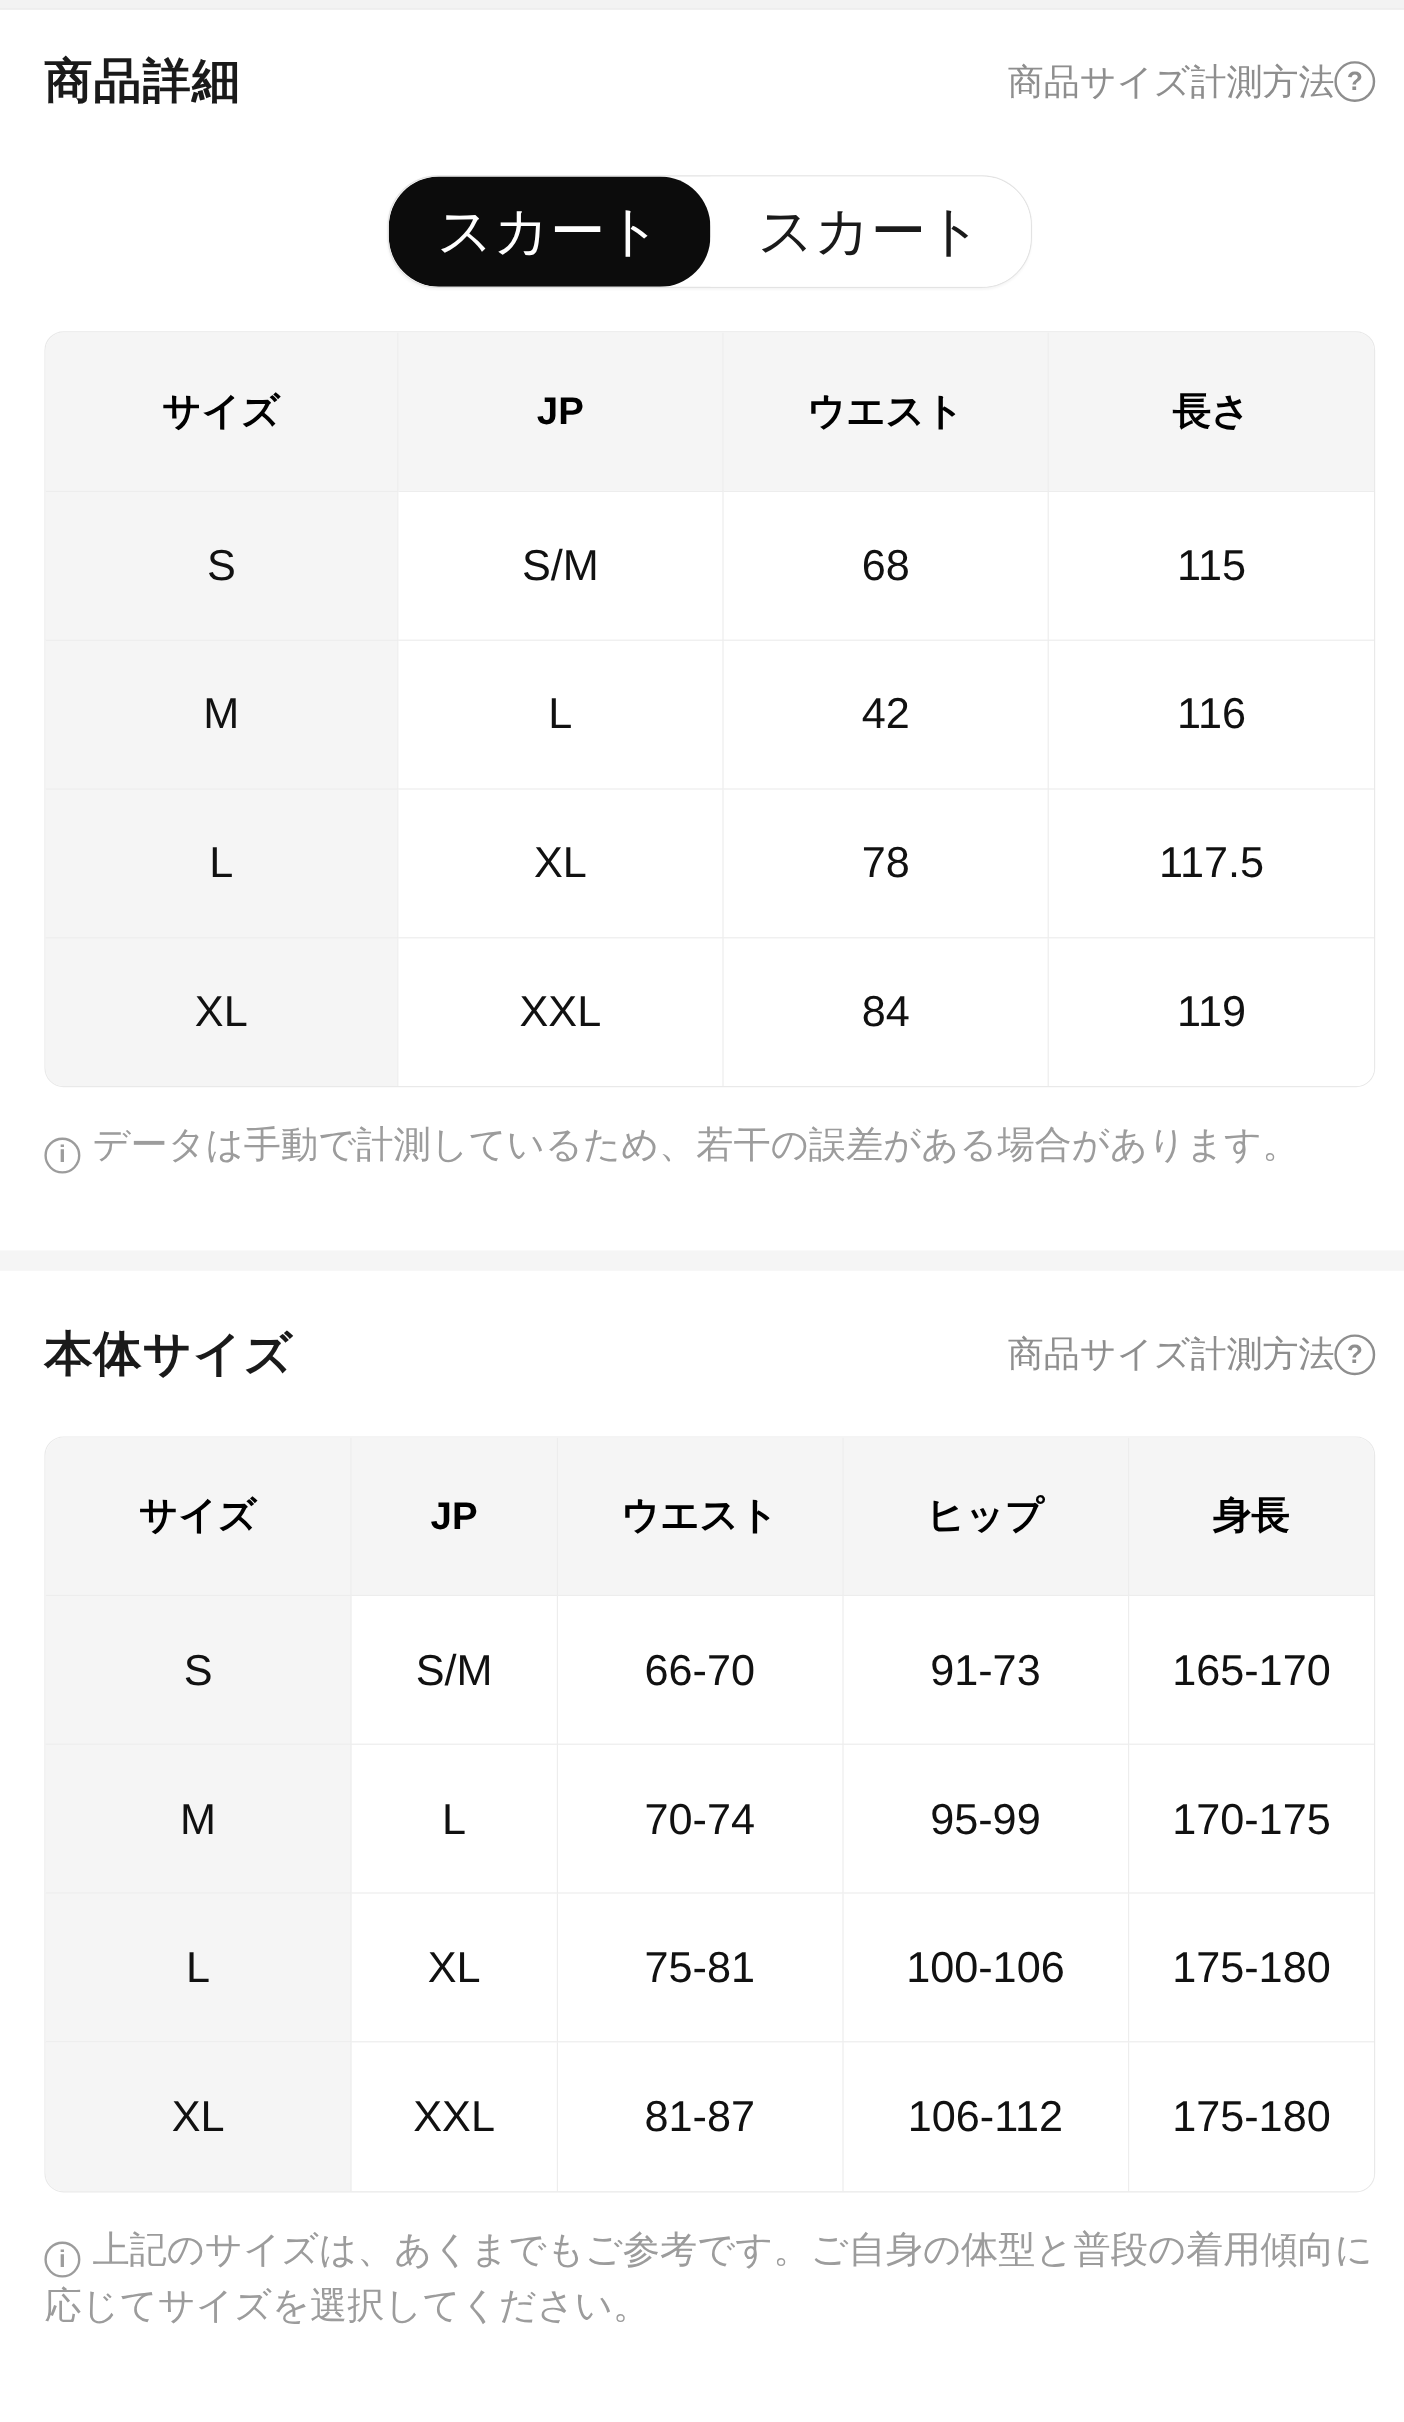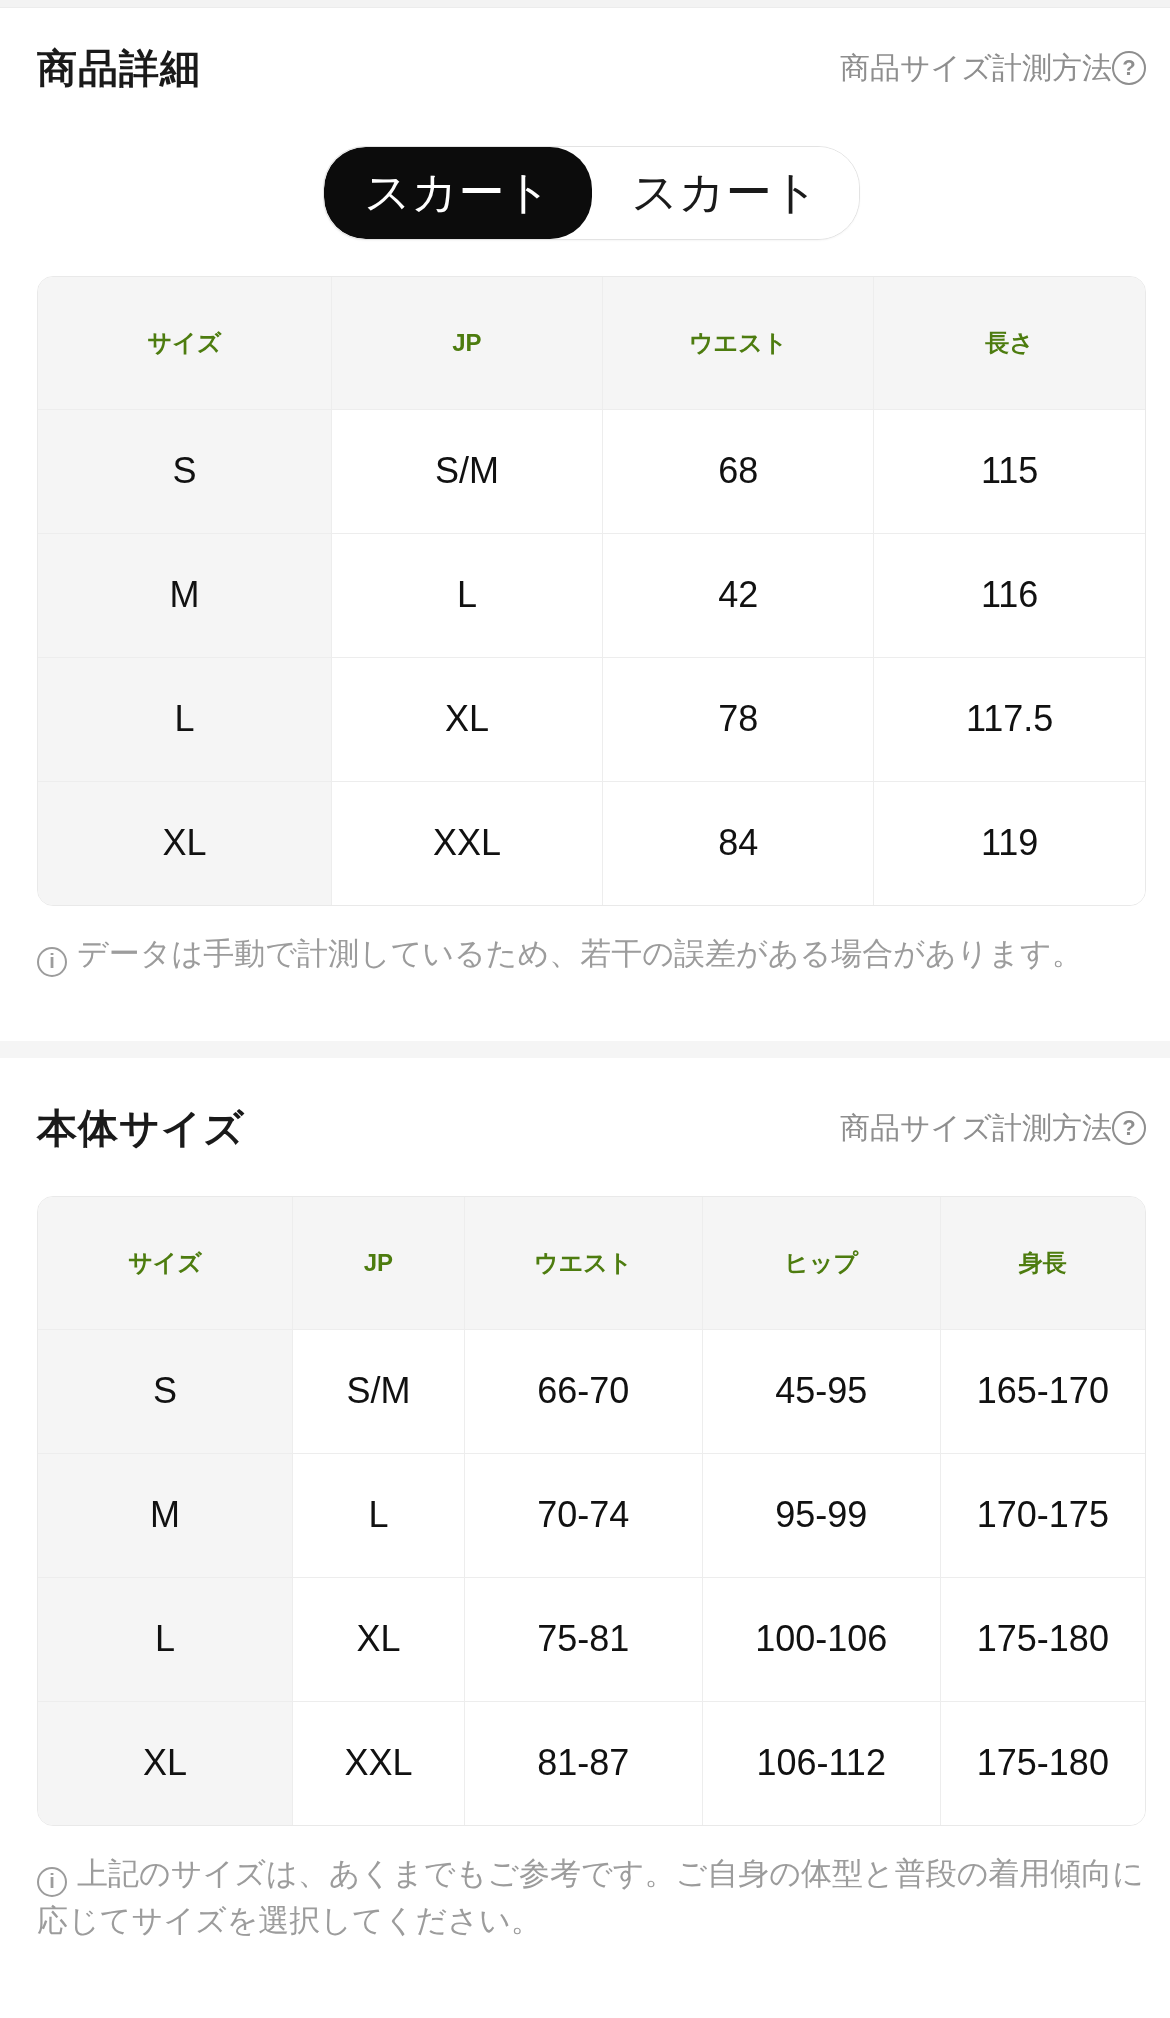--- a/index.html
+++ b/index.html
@@ -105,23 +105,23 @@
     vertical-align: middle;
     border-right: 1px solid #ededed;
     border-bottom: 1px solid #ededed;
     padding: 0;
   }
   .size-table th:last-child, .size-table td:last-child { border-right: none; }
   .size-table tr:last-child td { border-bottom: none; }
   .size-table th {
     height: 132px;
     background: #f5f5f5;
-    font-size: 24px;
-    font-weight: 600;
-    color: #4d7c0f;
+    font-size: 32px;
+    font-weight: 600;
+    color: #000000;
   }
   .size-table td {
     height: 124px;
     font-size: 36px;
     font-weight: 400;
     color: #111111;
     background: #ffffff;
   }
   .size-table td:first-child { background: #f5f5f5; }
   .note {
@@ -242,21 +242,21 @@
         <th>サイズ</th>
         <th>JP</th>
         <th>ウエスト</th>
         <th>ヒップ</th>
         <th>身長</th>
       </tr>
       <tr>
         <td>S</td>
         <td>S/M</td>
         <td>66-70</td>
-        <td>45-95</td>
+        <td>91-73</td>
         <td>165-170</td>
       </tr>
       <tr>
         <td>M</td>
         <td>L</td>
         <td>70-74</td>
         <td>95-99</td>
         <td>170-175</td>
       </tr>
       <tr>

